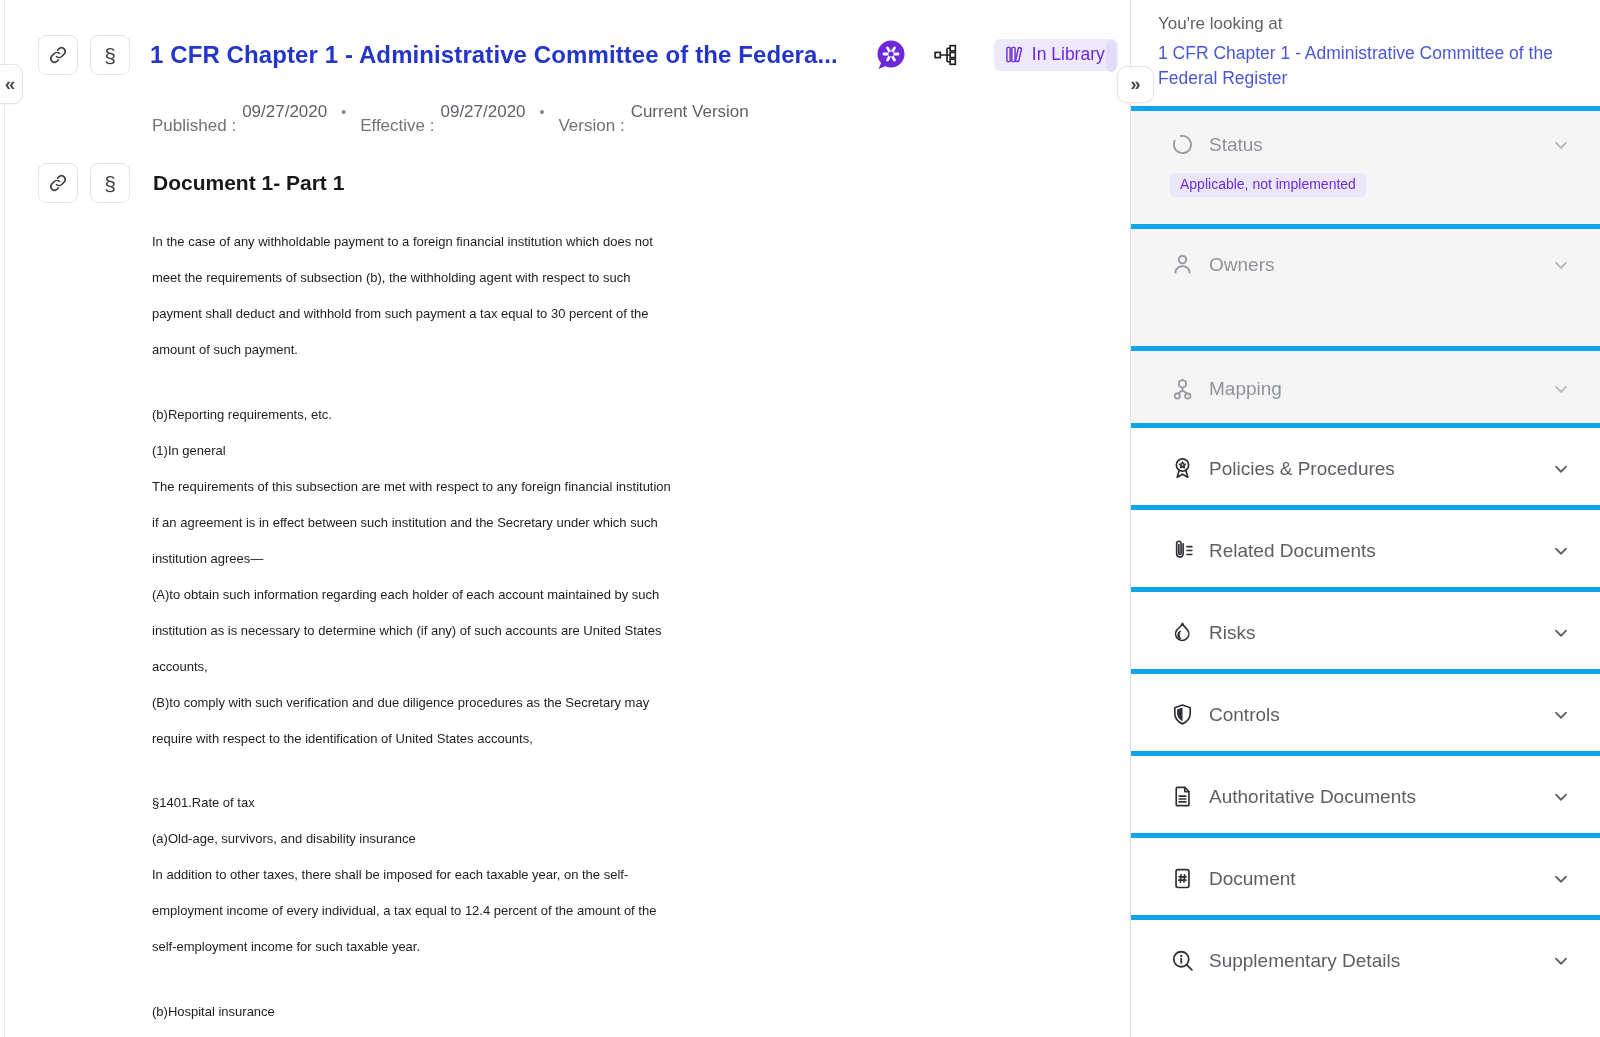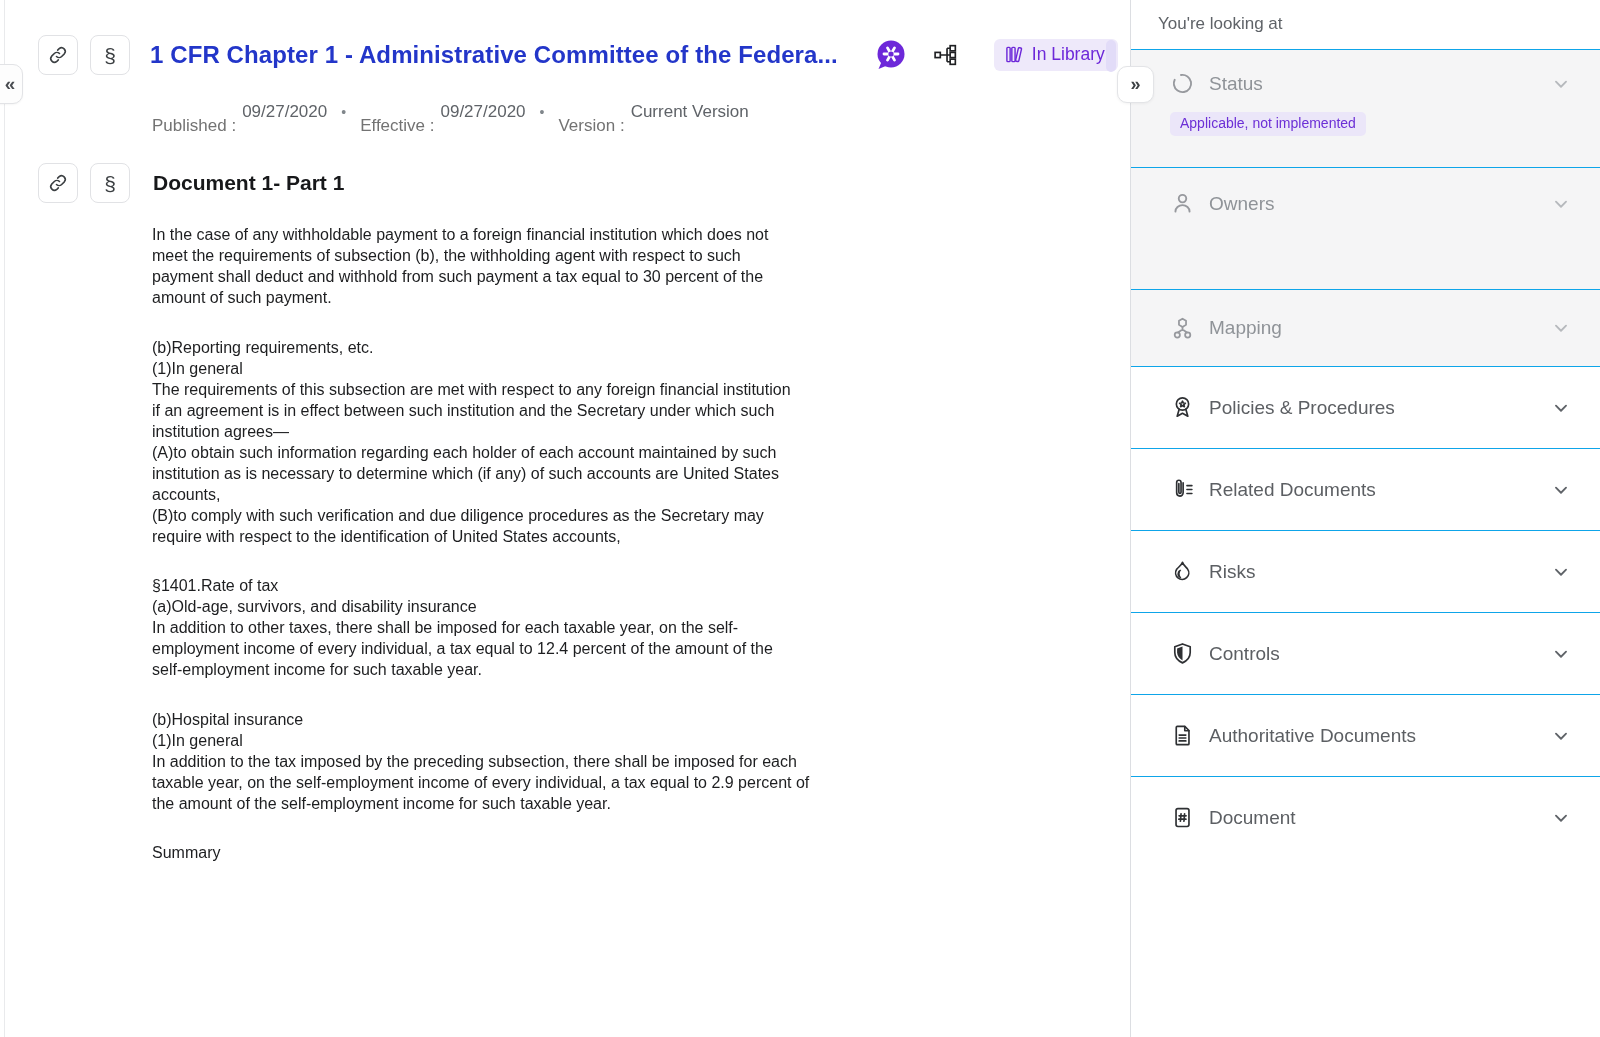--- a/index.html
+++ b/index.html
@@ -30,34 +30,34 @@
 
   .meta { padding-left:152px; margin-top:13px; font-size:17px; color:#5f6368; display:flex; align-items:center; }
   .meta b { color:#737373; font-weight:400;margin-top:28px; }
   .meta .dot { margin:0 14px; color:#80868b; font-size:14px; }
   .meta .val { margin-left:6px; }
 
   .doc-sec-row { display:flex; align-items:center; padding-left:38px; margin-top:27px; }
   .doc-sec-title { margin-left:23px; font-size:21px; font-weight:700; color:#17181a; }
 
   .body-text { padding-left:152px; margin-top:21px; width:1072px; }
-  .body-text p { font-size:16px; line-height:21px; color:#1d1e20; white-space:pre-line; margin-bottom:28.6px; }
+  .body-text p { font-size:13px; line-height:36px; color:#1d1e20; white-space:pre-line; margin-bottom:28.6px; }
 
   
   .sidebar { position:relative; flex:1; height:1037px; background:#fff; }
   .expand-btn { position:absolute; left:-14px; top:66px; width:37px; height:37px; background:#fff;
     border:1px solid #e3e4e7; border-radius:10px; color:#3c4043; font-size:18px; font-weight:bold;
     display:flex; align-items:center; justify-content:center; box-shadow:0 1px 3px rgba(0,0,0,.05); cursor:pointer; z-index:3; }
   .looking { padding:14px 30px 0 27px; }
   .looking-label { font-size:17px; color:#5f6368; }
   .looking-link { display:block; margin-top:7px; font-size:17.5px; line-height:25px; color:#4a57d6;
     font-weight:500; text-decoration:none; cursor:pointer; }
 
   .sections { margin-top:15px; }
-  .section { border-top:1px solid #0ea5e9; padding:0 28px 0 39px; background:#fff; }
+  .section { border-top:5px solid #0ea5e9; padding:0 28px 0 39px; background:#fff; }
   .section.muted { background:#f5f5f6; }
   .sec-head { display:flex; align-items:center; cursor:pointer; }
   .s-icon { display:flex; margin-right:14px; color:#2e3033; flex:0 0 auto; }
   .section.muted .s-icon { color:#97999e; }
   .s-label { font-size:19px; color:#5c5f63; }
   .section.muted .s-label { color:#8f9398; }
   .chev { margin-left:auto; display:flex; color:#5f6368; cursor:pointer; }
   .section.muted .chev { color:#b6b9bd; }
 
   .sec-status { height:118px; padding-top:21px; }
@@ -188,20 +188,21 @@
     </div>
   </section>
 
   <aside class="sidebar">
     <button class="expand-btn">
         <span>»</span>
       </button>
 
     <div class="looking">
       <div class="looking-label">You're looking at</div>
+      <a class="looking-link">1 CFR Chapter 1 - Administrative Committee of the Federal Register</a>
     </div>
 
     <div class="sections">
 
       <div class="section muted sec-status">
         <div class="sec-head">
           <span class="s-icon">
             <svg width="25" height="25" viewBox="0 0 24 24" fill="none" stroke="currentColor" stroke-width="1.8" stroke-linecap="round">
               <circle cx="12" cy="12" r="8.3" stroke-dasharray="44 9" transform="rotate(-100 12 12)"></circle>
             </svg>
@@ -351,16 +352,34 @@
           </span>
           <span class="s-label">Document</span>
           <span class="chev">
             <svg width="22" height="22" viewBox="0 0 24 24" fill="none" stroke="currentColor" stroke-width="2" stroke-linecap="round" stroke-linejoin="round">
                 <path d="M6.5 9.5 L12 15 L17.5 9.5"></path>
               </svg>
           </span>
         </div>
       </div>
 
+      <div class="section sec-plain sec-last">
+        <div class="sec-head">
+          <span class="s-icon">
+            <svg width="25" height="25" viewBox="0 0 24 24" fill="none" stroke="currentColor" stroke-width="1.7" stroke-linecap="round">
+              <circle cx="10.8" cy="10.8" r="7.2"></circle>
+              <path d="M16.2 16.2 L21 21"></path>
+              <circle cx="10.8" cy="7.6" r="0.6" fill="currentColor" stroke-width="1"></circle>
+              <path d="M10.8 10.2 V14.2"></path>
+            </svg>
+          </span>
+          <span class="s-label">Supplementary Details</span>
+          <span class="chev">
+            <svg width="22" height="22" viewBox="0 0 24 24" fill="none" stroke="currentColor" stroke-width="2" stroke-linecap="round" stroke-linejoin="round">
+                <path d="M6.5 9.5 L12 15 L17.5 9.5"></path>
+              </svg>
+          </span>
+        </div>
+      </div>
 
     </div>
   </aside>
 </div>
 
 </body></html>

